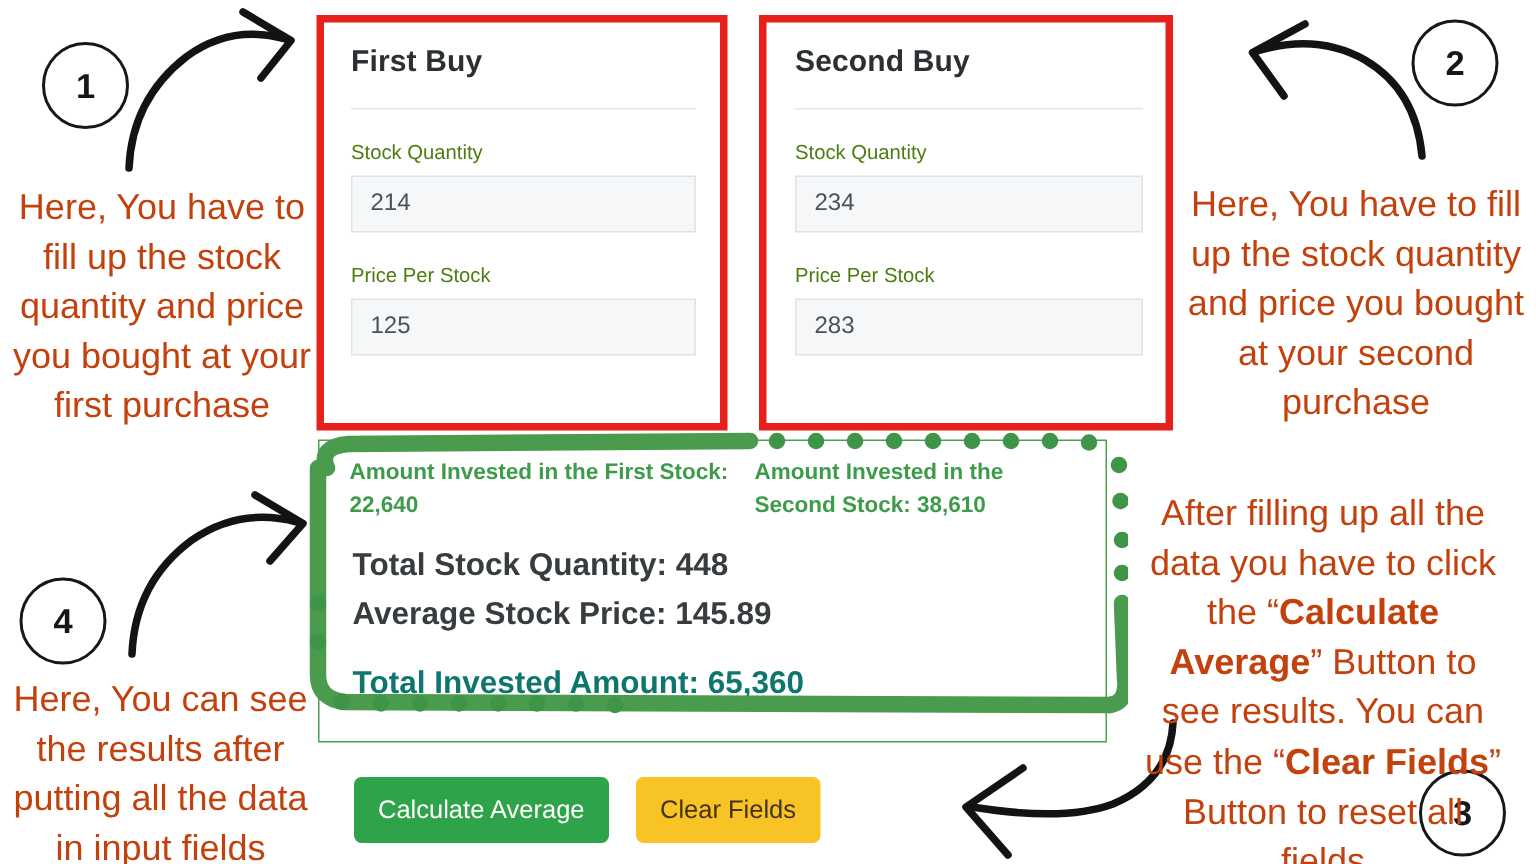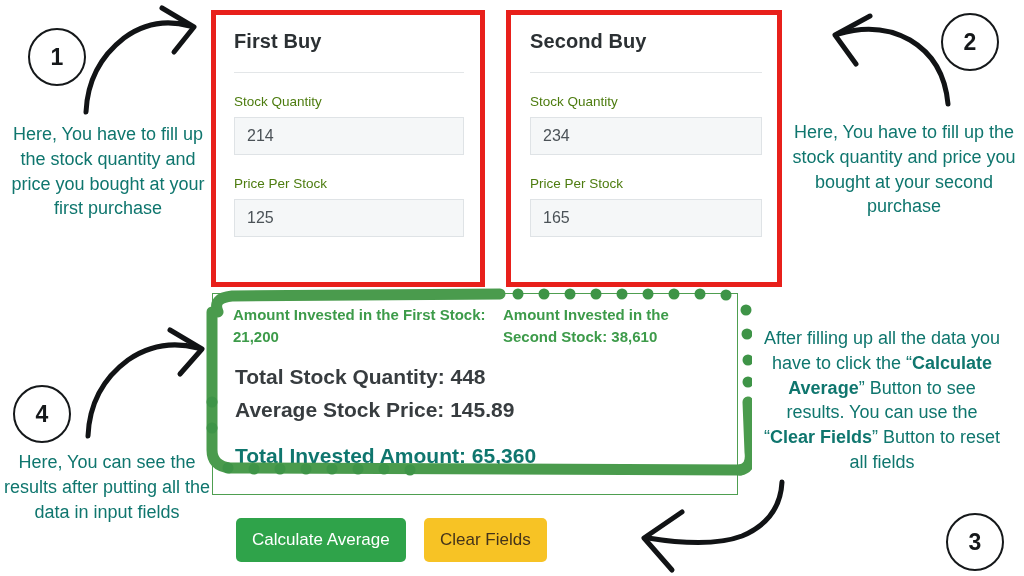--- a/index.html
+++ b/index.html
@@ -163,23 +163,23 @@
     box-sizing: border-box;
   }
   #badge-1 { left: 28px;  top: 28px; }
   #badge-2 { left: 941px; top: 13px; }
   #badge-3 { left: 946px; top: 513px; }
   #badge-4 { left: 13px;  top: 385px; }
 
   
   .anno-text {
     position: absolute;
-    font-size: 18px;
+    font-size: 24px;
     line-height: 1.38;
-    color: #0f766e;
+    color: #c2410c;
     text-align: center;
   }
   #anno-text-1 { left: 6px;   top: 122px; width: 204px; }
   #anno-text-2 { left: 790px; top: 120px; width: 228px; }
   #anno-text-3 { left: 760px; top: 326px; width: 244px; }
   #anno-text-4 { left: 2px;   top: 450px; width: 210px; }
   .anno-text b { font-weight: bold; }
 
   
   .arrow-svg { position: absolute; pointer-events: none; overflow: visible; }
@@ -208,27 +208,27 @@
 
   <div class="app-card" id="card-second">
     <div class="card-title">Second Buy</div>
     <div class="card-divider"></div>
     <div class="field-label">Stock Quantity</div>
     <div class="field-input">
       <span>234</span>
     </div>
     <div class="field-label">Price Per Stock</div>
     <div class="field-input">
-      <span>165</span>
+      <span>283</span>
     </div>
   </div>
 
   <div id="results-panel">
     <div class="result-sub-row">
-      <div class="result-sub" id="result-first-amount">Amount Invested in the First Stock: 21,200</div>
+      <div class="result-sub" id="result-first-amount">Amount Invested in the First Stock: 22,640</div>
       <div class="result-sub" id="result-second-amount">Amount Invested in the Second Stock: 38,610</div>
     </div>
     <div class="result-main" id="result-total-qty">Total Stock Quantity: 448</div>
     <div class="result-main" id="result-avg-price">Average Stock Price: 145.89</div>
     <div class="result-main" id="result-total-amt">Total Invested Amount: 65,360</div>
   </div>
 
   <button class="btn" id="btn-calculate">Calculate Average</button>
   <button class="btn" id="btn-clear">Clear Fields</button>
 

